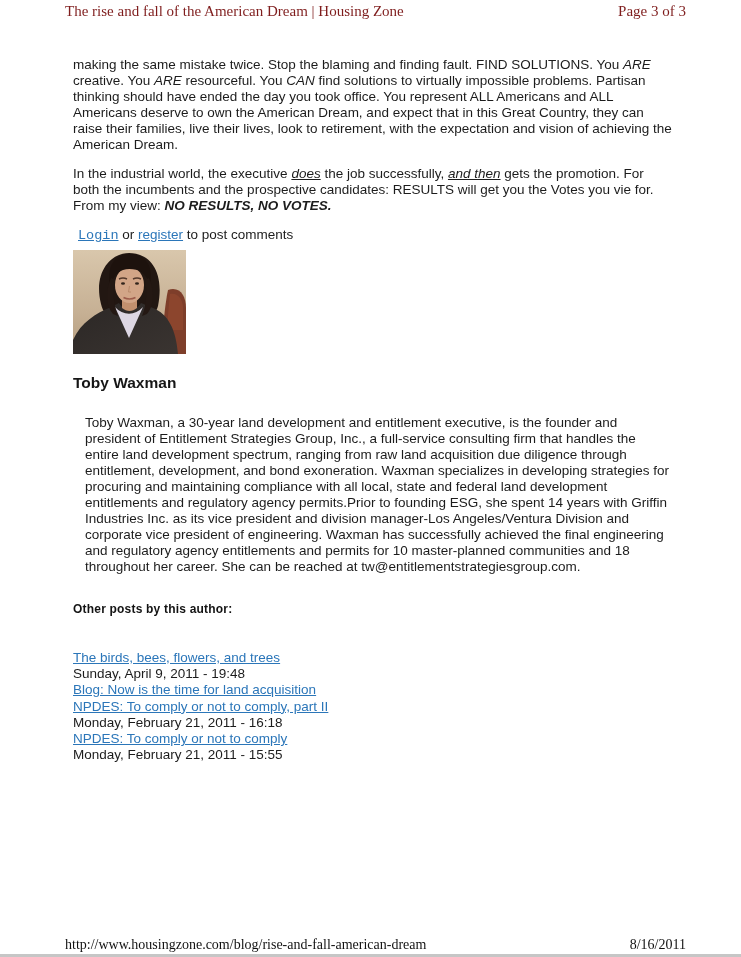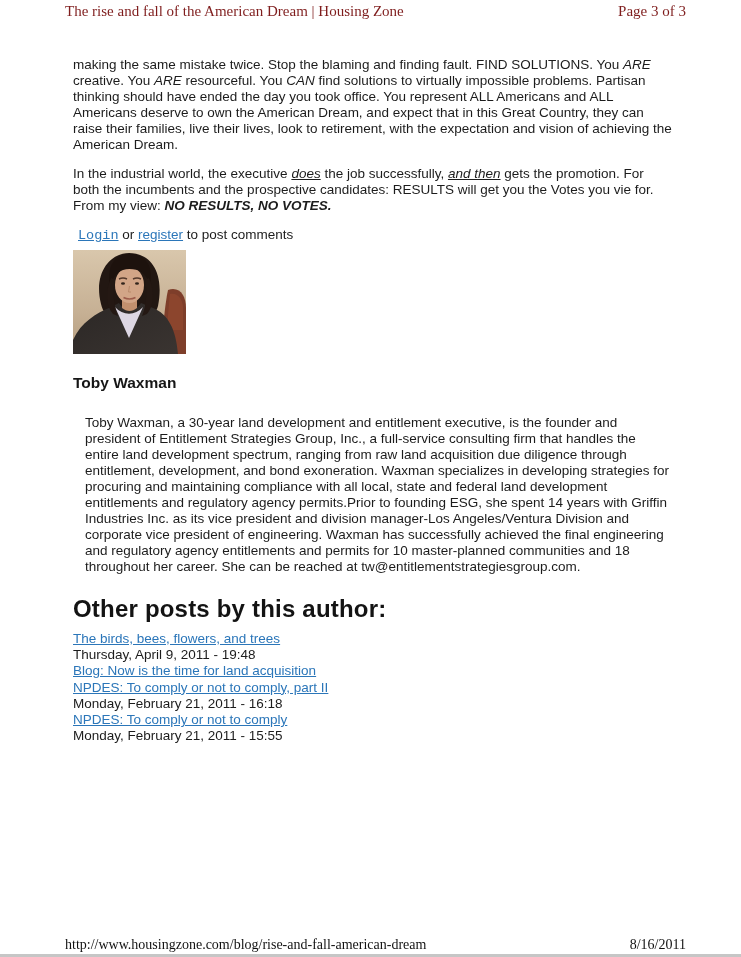--- a/index.html
+++ b/index.html
@@ -54,22 +54,22 @@
   figure.author-photo svg { display: block; }
 
   h3.author-name {
     margin: 0 0 23px 0;
     font-size: 15.5px; font-weight: bold; color: #161616;
     line-height: 18px;
   }
   p.bio { margin: 0 0 22px 12px; }
 
   h2.other-posts-heading {
-    margin: 0 0 10px 0;
-    font-size: 24px; font-weight: bold; color: #131313;
+    margin: 0 0 29px 0;
+    font-size: 12px; font-weight: bold; color: #131313;
     line-height: 24px;
     letter-spacing: 0.2px;
   }
   .posts-list { line-height: 16.2px; }
   a.post-link { display: block; text-decoration: underline; cursor: pointer; }
   .post-date { color: #1c1c1c; }
 </style>
 </head>
 <body>
 
@@ -134,21 +134,21 @@
     </figure>
 
     <h3 class="author-name">Toby Waxman</h3>
 
     <p class="para bio">Toby Waxman, a 30-year land development and entitlement executive, is the founder and president of Entitlement Strategies Group, Inc., a full-service consulting firm that handles the entire land development spectrum, ranging from raw land acquisition due diligence through entitlement, development, and bond exoneration. Waxman specializes in developing strategies for procuring and maintaining compliance with all local, state and federal land development entitlements and regulatory agency permits.Prior to founding ESG, she spent 14 years with Griffin Industries Inc. as its vice president and division manager-Los Angeles/Ventura Division and corporate vice president of engineering. Waxman has successfully achieved the final engineering and regulatory agency entitlements and permits for 10 master-planned communities and 18 throughout her career. She can be reached at tw@entitlementstrategiesgroup.com.</p>
 
     <h2 class="other-posts-heading">Other posts by this author:</h2>
 
     <div class="posts-list">
         <a class="post-link" href="#" style="color: rgb(43, 118, 185);">The birds, bees, flowers, and trees</a>
-        <div class="post-date">Thursday, April 9, 2011 - 19:48</div>
+        <div class="post-date">Sunday, April 9, 2011 - 19:48</div>
         <a class="post-link" href="#" style="color: rgb(43, 118, 185);">Blog: Now is the time for land acquisition</a>
         <a class="post-link" href="#" style="color: rgb(43, 118, 185);">NPDES: To comply or not to comply, part II</a>
         <div class="post-date">Monday, February 21, 2011 - 16:18</div>
         <a class="post-link" href="#" style="color: rgb(43, 118, 185);">NPDES: To comply or not to comply</a>
         <div class="post-date">Monday, February 21, 2011 - 15:55</div>
       </div>
 
   </main>
 
   <footer class="print-footer">

